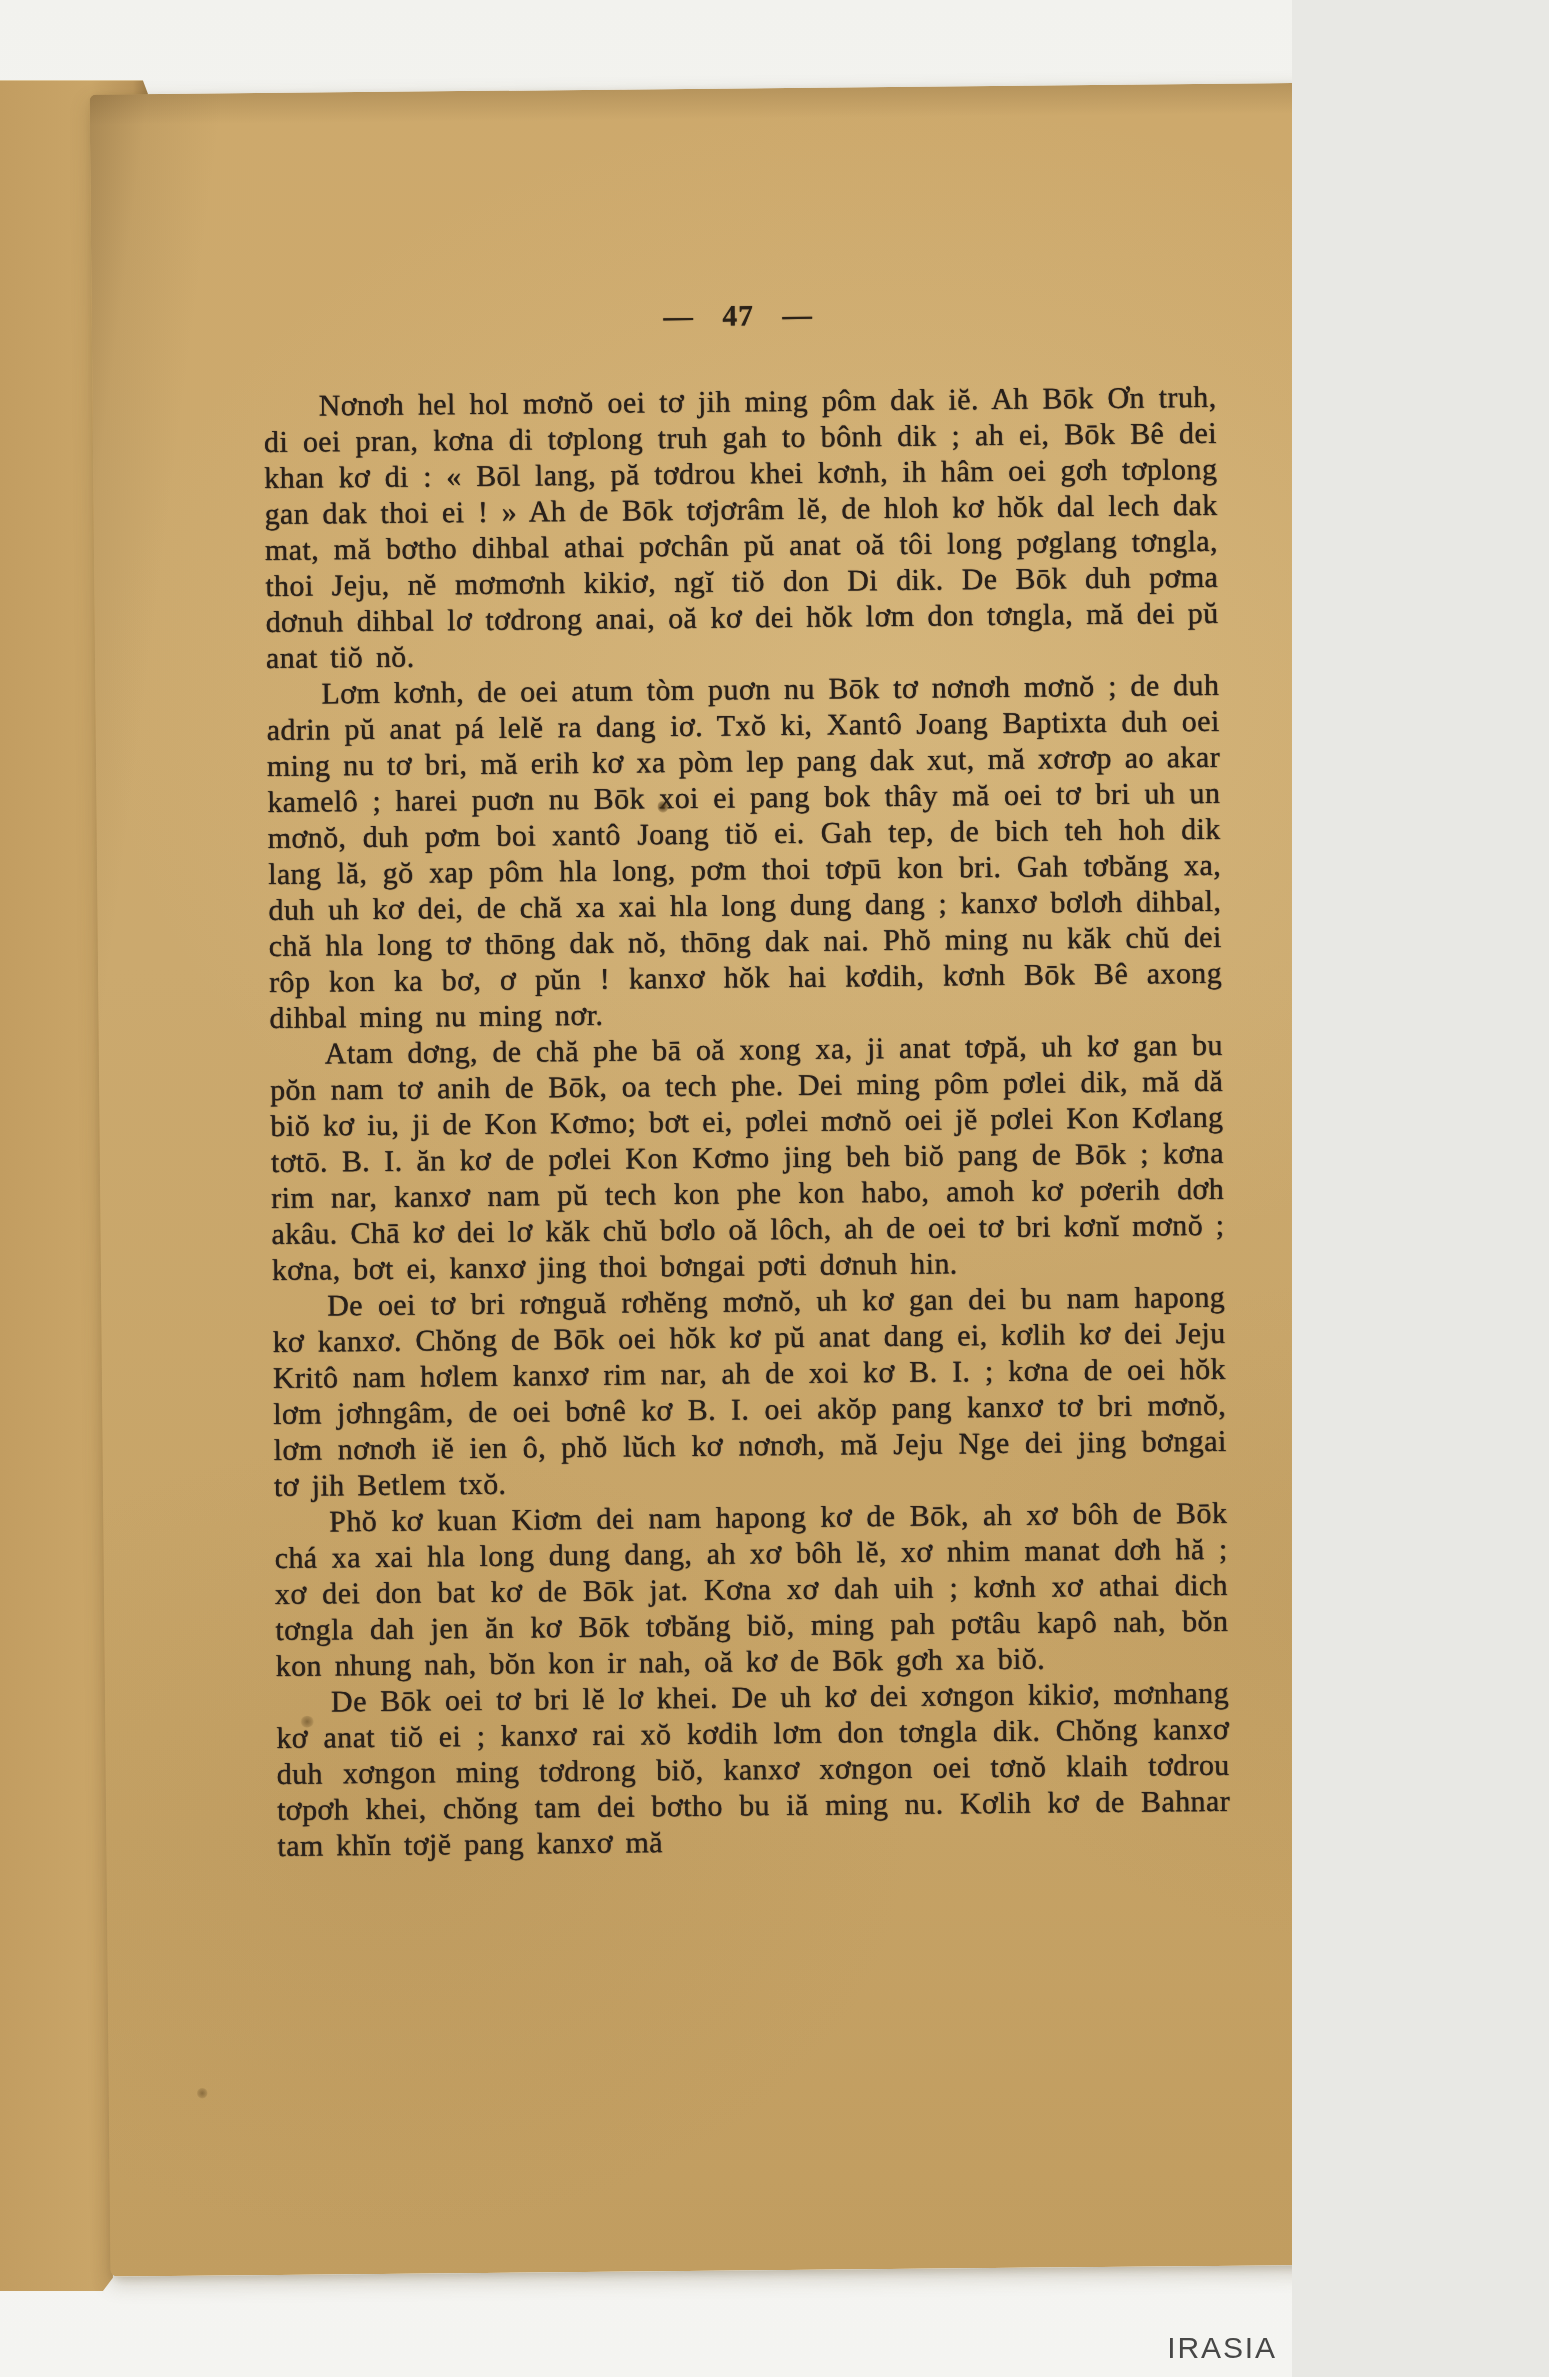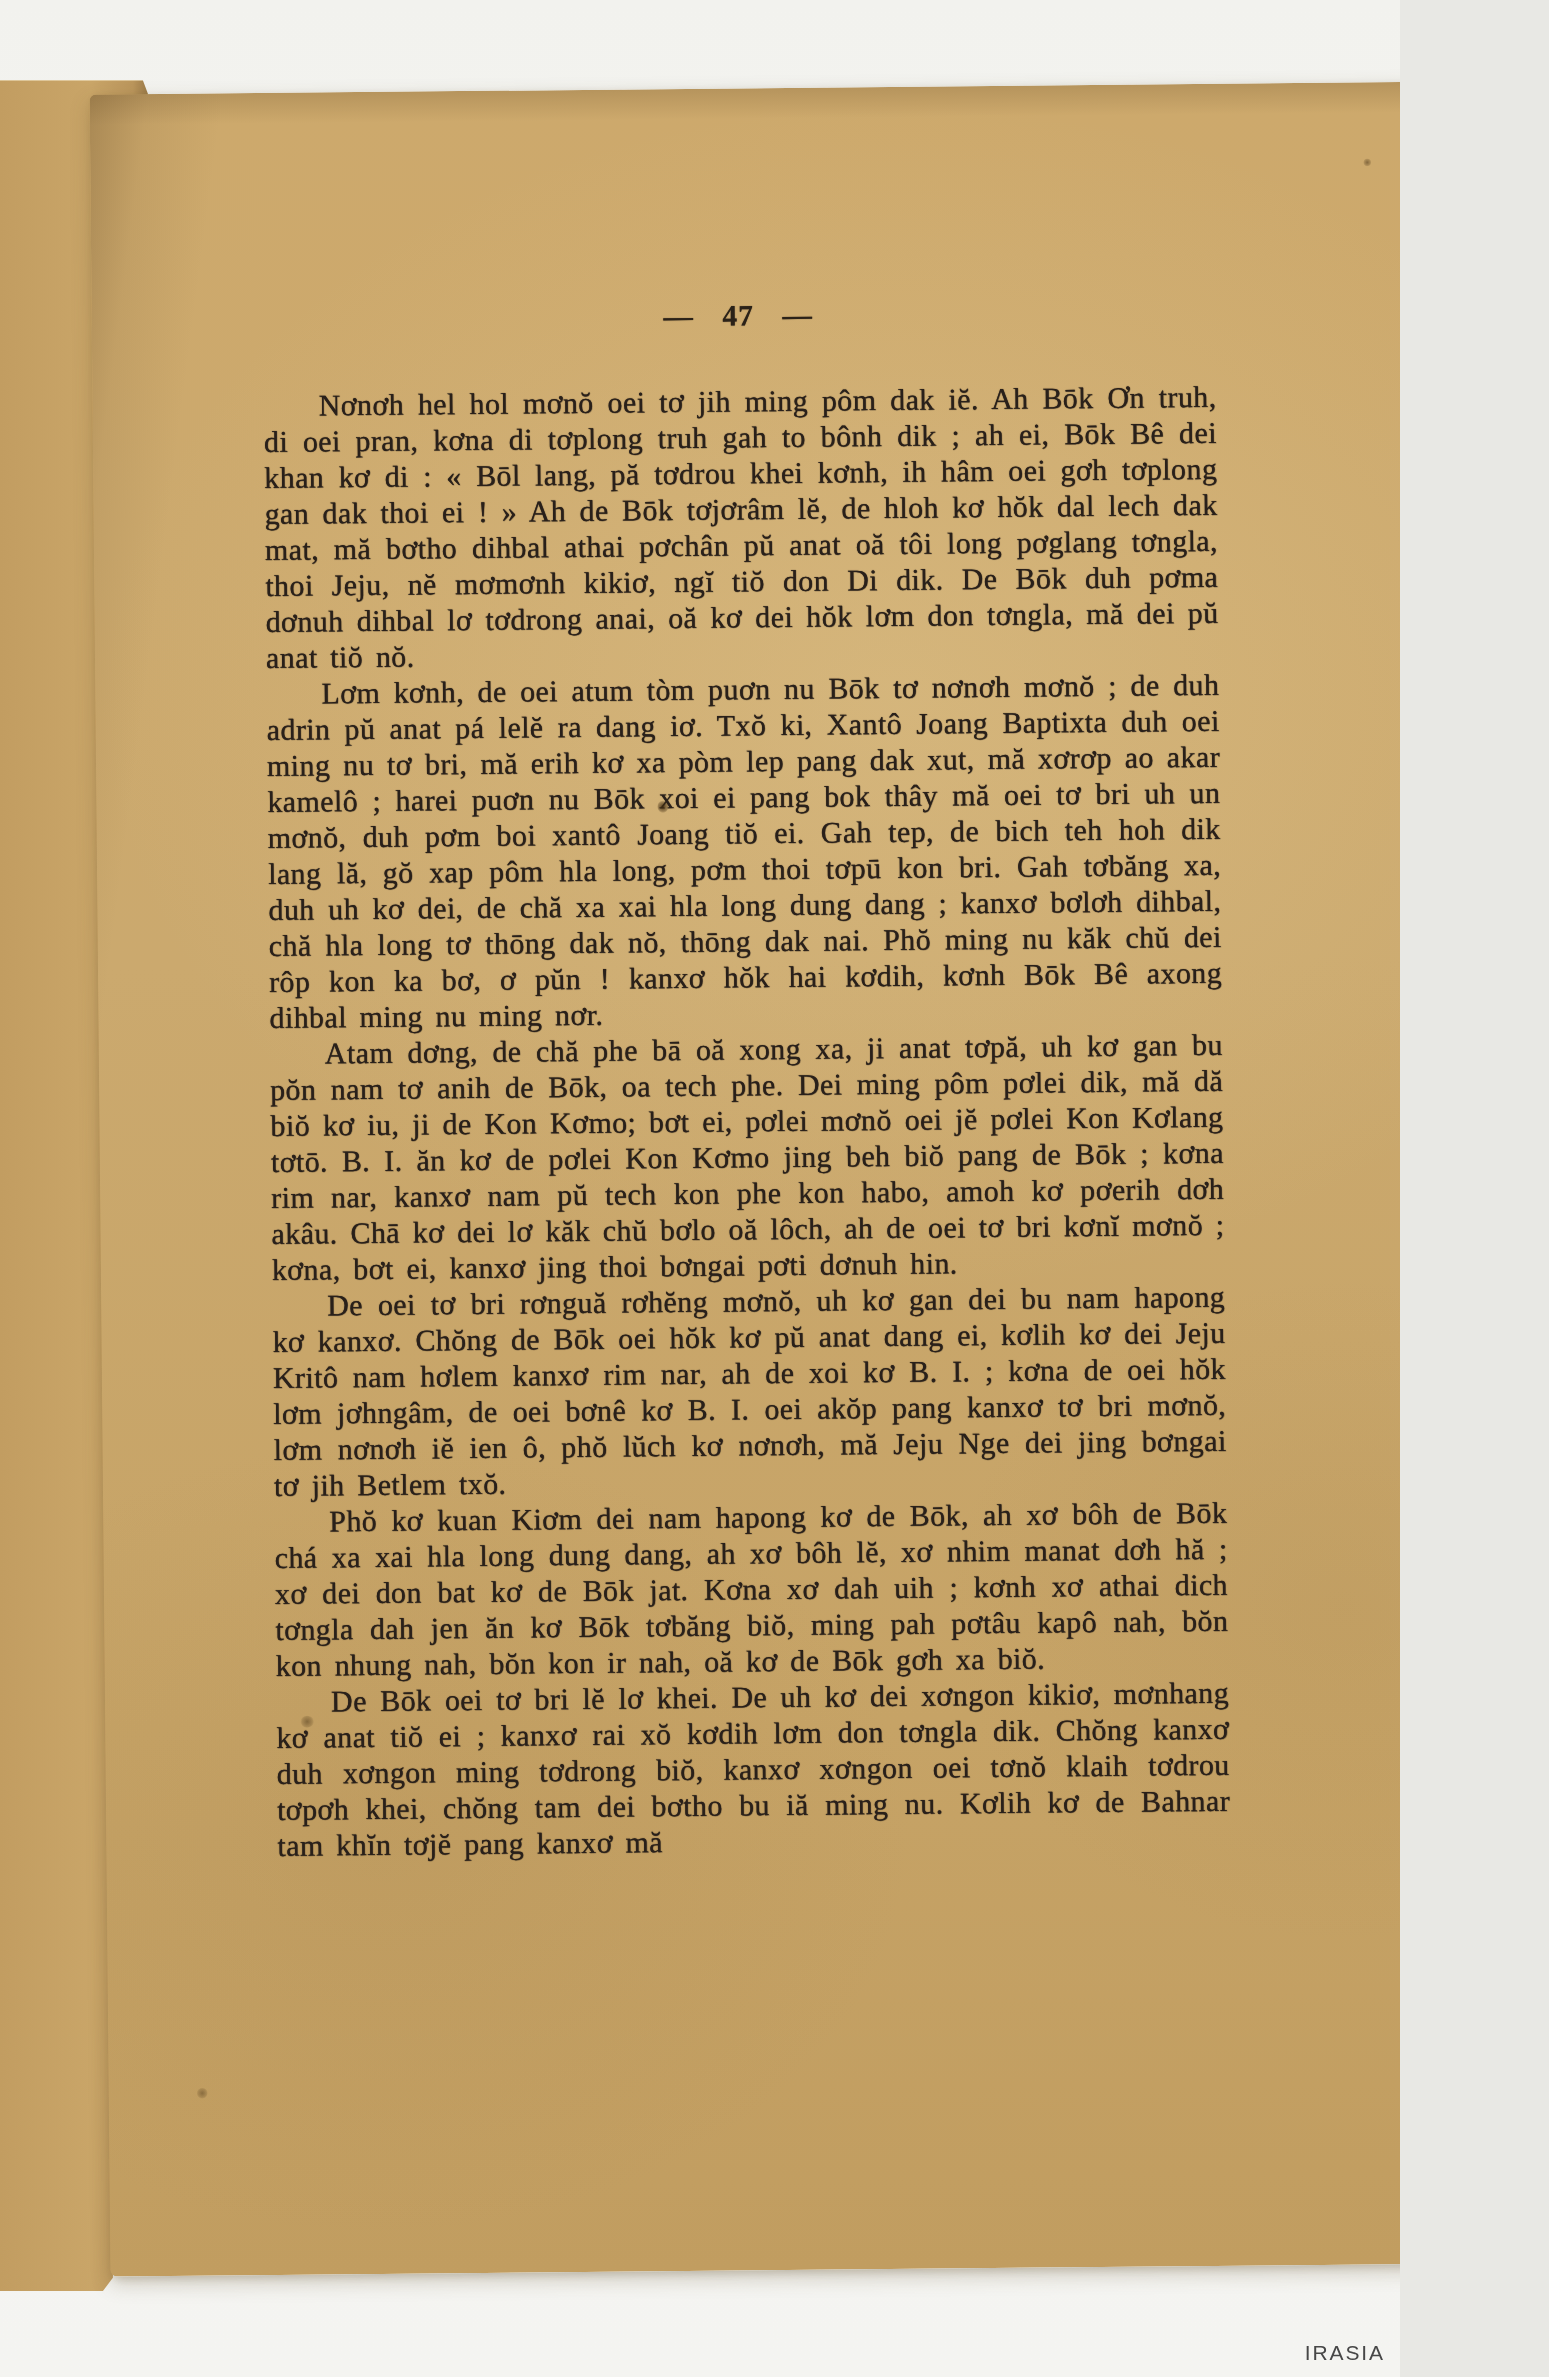--- a/index.html
+++ b/index.html
@@ -1,18 +1,18 @@
 <!DOCTYPE html>
 <html style="font-size:15px"><head>
 <meta charset="utf-8">
 <style>
   html, body { margin: 0; padding: 0; background: #e8e8e4; }
   .scan {
     position: relative;
-    width: 1400px;
+    width: 1292px;
     height: 2378px;
     overflow: hidden;
     background: linear-gradient(180deg, #f2f2ee 0%, #f6f6f3 40%, #f4f4f1 100%);
     font-family: "Liberation Serif", "DejaVu Serif", serif;
   }
   
   .under-strip {
     position: absolute;
     left: 0; top: 80px;
     width: 166px; height: 2210px;
@@ -67,21 +67,21 @@
     background: radial-gradient(circle, rgba(62,42,16,0.85) 0%, rgba(62,42,16,0.35) 55%, rgba(62,42,16,0) 75%);
   }
   .spot.s1 { left: 561px; top: 711px;  width: 11.4px; height: 13.3px; }
   .spot.s2 { left: 195px; top: 1623px; width: 14.3px; height: 12.4px; opacity: 0.55; }
   .spot.s3 { left: 88px;  top: 1994px; width: 10.5px; height: 10.5px; opacity: 0.5; }
   .spot.s4 { left: 1273px; top: 76px;  width: 7.6px;  height: 7.6px;  opacity: 0.6; }
   .watermark {
     position: absolute;
     right: 15px; bottom: 13.3px;
     font-family: "Liberation Sans", "DejaVu Sans", sans-serif;
-    font-size: 21px;
+    font-size: 30px;
     letter-spacing: 1.9px;
     color: #474747;
   }
 </style>
 </head>
 <body>
 
 <div class="scan">
 
   <div class="under-strip"></div>

